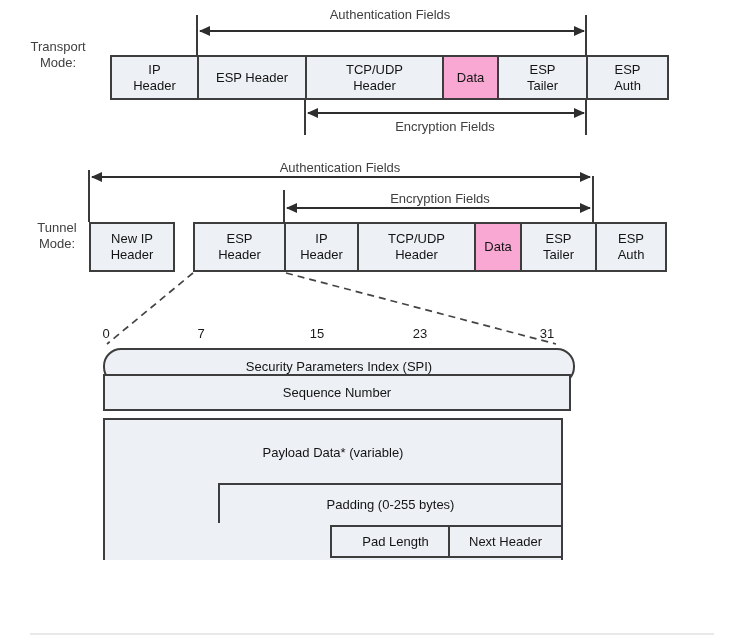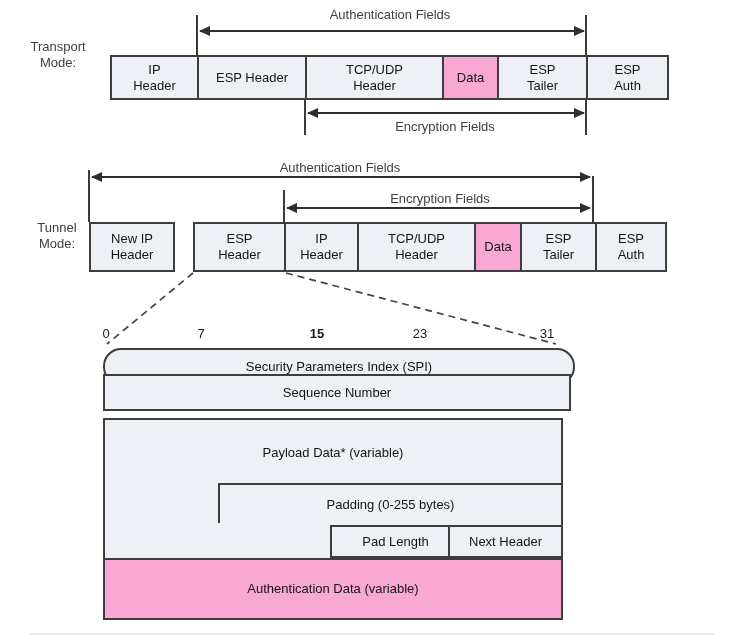--- a/index.html
+++ b/index.html
@@ -77,29 +77,28 @@
   <div class="box" style="left:357px;top:222px;width:119px;height:50px;">TCP/UDP
 Header</div>
   <div class="box white" style="left:474px;top:222px;width:48px;height:50px;">Data</div>
   <div class="box" style="left:520px;top:222px;width:77px;height:50px;">ESP
 Tailer</div>
   <div class="box" style="left:595px;top:222px;width:72px;height:50px;">ESP
 Auth</div>
 
   <span class="bit" style="left:106px;top:326px;">0</span>
   <span class="bit" style="left:201px;top:326px;">7</span>
-  <span class="bit" style="left:317px;top:326px;font-weight:bold;">15</span>
+  <span class="bit" style="left:317px;top:326px;">15</span>
   <span class="bit" style="left:420px;top:326px;">23</span>
   <span class="bit" style="left:547px;top:326px;">31</span>
 
   <div class="box" style="left:103px;top:348px;width:472px;height:37px;border-radius:18px;">Security Parameters Index (SPI)</div>
   <div class="box" style="left:103px;top:374px;width:468px;height:37px;">Sequence Number</div>
   <div class="box" style="left:103px;top:418px;width:460px;height:67px;border-bottom:none;">Payload Data* (variable)</div>
   <div class="box" style="left:103px;top:483px;width:117px;height:42px;border-top:none;border-right:none;"></div>
   <div class="box" style="left:218px;top:483px;width:345px;height:42px;border-bottom:none;">Padding (0-255 bytes)</div>
   <div class="box" style="left:103px;top:523px;width:460px;height:37px;border-top:none;border-bottom:none;"></div>
   <div class="box" style="left:330px;top:525px;width:131px;height:33px;">Pad Length</div>
   <div class="box" style="left:448px;top:525px;width:115px;height:33px;">Next Header</div>
-  <div class="box white" style="left:103px;top:558px;width:460px;height:62px;">Authentication Data (variable)</div>
 
   <div class="divider" style="left:30px;top:633px;width:684px;"></div>
 
 </div>
 
 </body></html>

